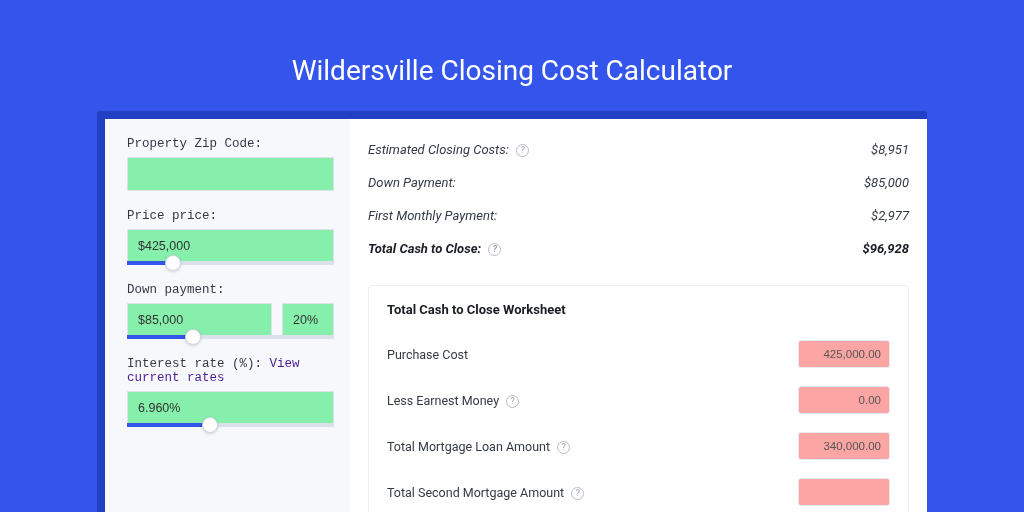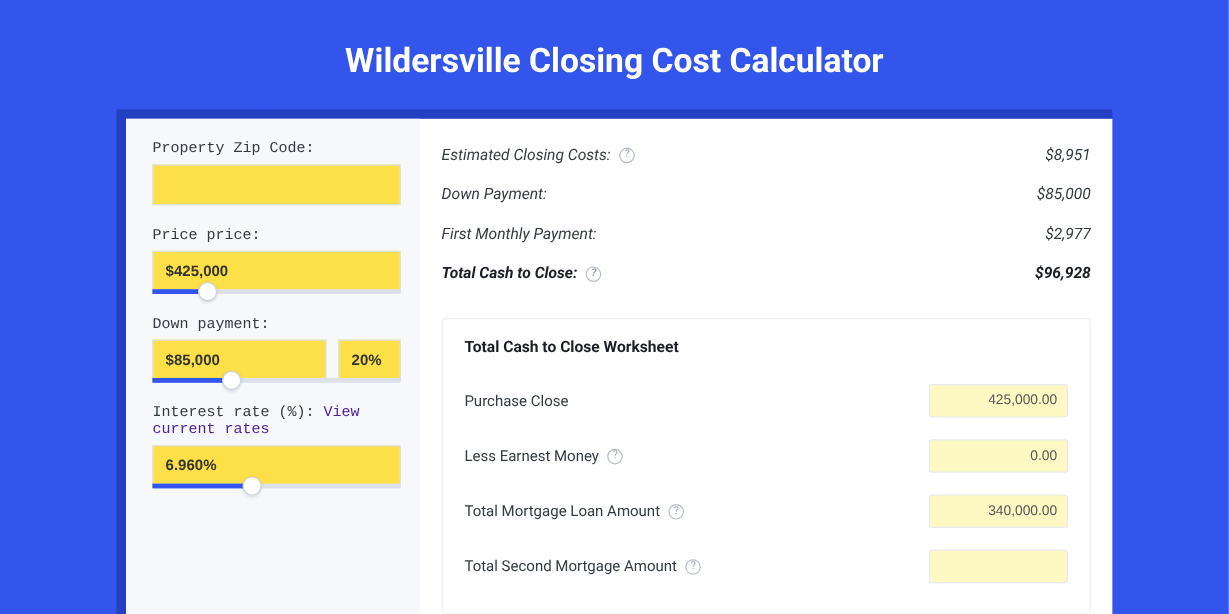--- a/index.html
+++ b/index.html
@@ -7,22 +7,23 @@
     font-family: -apple-system, BlinkMacSystemFont, "Segoe UI", Roboto, Arial, sans-serif;
     background: #3455eb;
     width: 1024px;
     height: 512px;
     overflow: hidden;
   }
   .page-title {
     color: #fff;
     text-align: center;
     font-size: 28px;
-    font-weight: 700;
+    font-weight: 400;
     padding: 34px 0 24px 0;
+    margin-top: 20px;
   }
   .panel-shadow {
     background: #2340c4;
     width: 830px;
     margin: 0 auto;
     border-radius: 2px;
     padding-top: 8px;
     padding-right: 0;
     padding-left: 8px;
   }
@@ -44,26 +45,25 @@
     font-size: 12.5px;
     color: #343a44;
     margin-bottom: 6px;
     display: block;
     font-family: Liberation Mono, monospace;
   }
   .text-input {
     width: 100%;
     height: 34px;
     border: 1px solid #dde2ea;
-    background: #fde047;
+    background: #86efac;
     font-size: 12.5px;
     color: #333;
     padding: 0 10px;
     outline: none;
-    font-weight: bold;
   }
   .slider-track {
     height: 4px;
     background: #dbe0ea;
     position: relative;
     margin-top: -2px;
   }
   .slider-fill {
     height: 100%;
     background: #3455eb;
@@ -142,29 +142,29 @@
   }
   .worksheet-row {
     display: flex;
     justify-content: space-between;
     align-items: center;
     font-size: 12.5px;
     color: #343a44;
     padding: 9px 0;
   }
   .ws-input {
-    width: 116px;
+    width: 92px;
     height: 28px;
     border: 1px solid #e6e9f0;
     border-radius: 3px;
     font-size: 11.5px;
     color: #555;
     text-align: right;
     padding: 0 8px;
-    background: #fef9c3;
+    background: #fca5a5;
   }
 </style>
 </head>
 <body>
 
 <h1 class="page-title">Wildersville Closing Cost Calculator</h1>
 
 <div class="panel-shadow">
   <div class="panel">
 
@@ -238,21 +238,21 @@
             <span class="help-icon">?</span>
           </span>
           <span>$96,928</span>
         </div>
       </div>
 
       <div class="worksheet">
         <div class="card-title">Total Cash to Close Worksheet</div>
 
         <div class="worksheet-row">
-          <span>Purchase Close</span>
+          <span>Purchase Cost</span>
           <input class="ws-input" value="425,000.00" style="">
         </div>
 
         <div class="worksheet-row">
           <span>
             <span>Less Earnest Money</span>
             <span class="help-icon">?</span>
           </span>
           <input class="ws-input" value="0.00" style="">
         </div>

